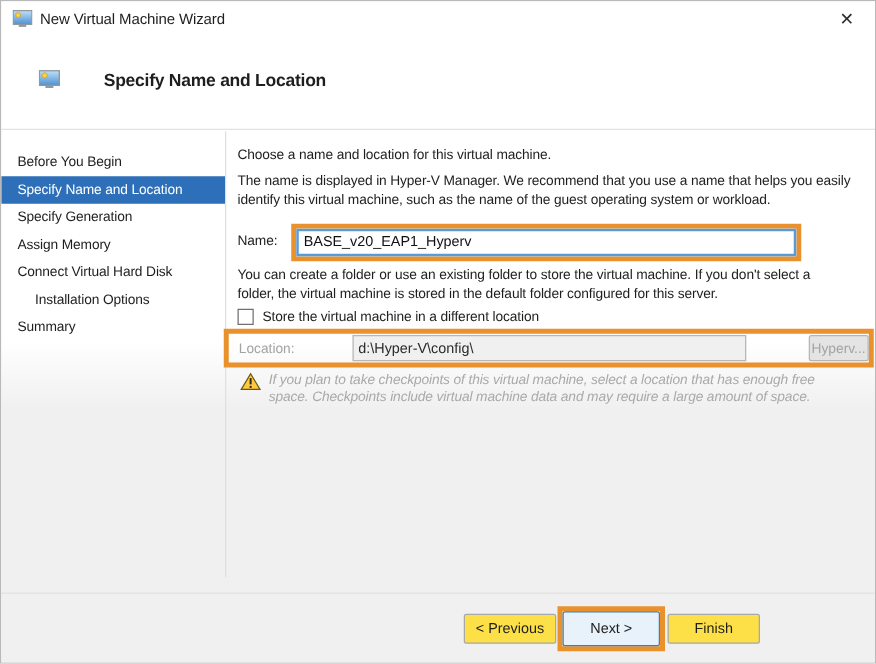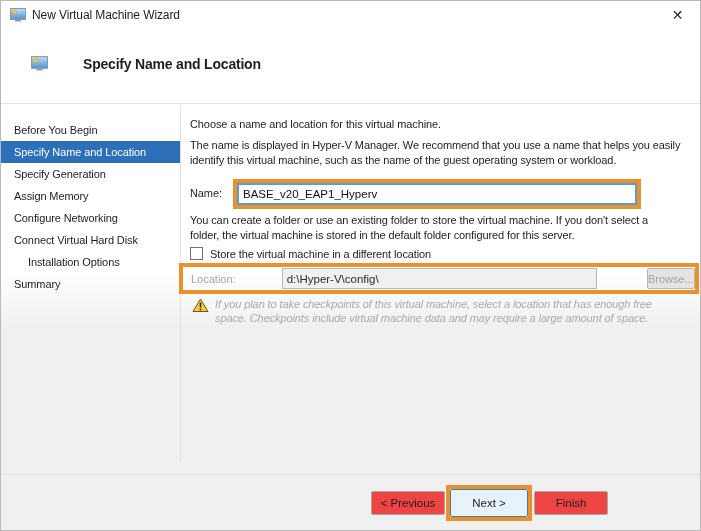--- a/index.html
+++ b/index.html
@@ -60,21 +60,21 @@
   .check-row { position: absolute; left: 8px; top: 142px; display: flex; align-items: flex-end; }
   .checkbox { width: 13px; height: 13px; border: 1px solid #707070; background: #fff; display: inline-block; }
   .check-row .clabel { margin-left: 7px; font-size: 11px; letter-spacing: -0.1px; white-space: nowrap; }
   
   .warn-icon { position: absolute; left: 10px; top: 193px; }
   .warn-text { position: absolute; left: 33px; top: 192px; font-size: 11px; letter-spacing: -0.1px; line-height: 14px; color: #a9a9a7; white-space: nowrap; font-style: italic; }
   
   .footer { position: absolute; left: 0; top: 473px; width: 100%; height: 56px; background: #f0f0f0; border-top: 1px solid #dfdfdf; }
   .btn {
     position: absolute; top: 16px; width: 74px; height: 24px;
-    background: #ef4444; border: 1px solid #a8a8a8; border-radius: 2px;
+    background: #fde047; border: 1px solid #a8a8a8; border-radius: 2px;
     font-family: "Liberation Sans", sans-serif; font-size: 11.5px; color: #1e1e1e;
   }
   .btn-previous { left: 370px; }
   .annot-next { left: 445px; top: 10px; width: 86px; height: 36px; padding: 0; }
   .btn-next {
     width: 100%; height: 100%; background: #e7f2fa; border: 1px solid #3c7fb1; border-radius: 2px;
     font-family: "Liberation Sans", sans-serif; font-size: 11.5px; color: #1e1e1e;
   }
   .btn-finish { left: 533px; }
   .btn-cancel { left: 624px; }
@@ -115,21 +115,20 @@
     <span class="htitle">Specify Name and Location</span>
   </div>
 
   <div class="middle">
 
     <div class="sidebar">
       <div class="nav-item">Before You Begin</div>
       <div class="nav-item active">Specify Name and Location</div>
       <div class="nav-item">Specify Generation</div>
       <div class="nav-item">Assign Memory</div>
-      <div class="nav-item">Configure Networking</div>
       <div class="nav-item">Connect Virtual Hard Disk</div>
       <div class="nav-item indent">Installation Options</div>
       <div class="nav-item">Summary</div>
     </div>
 
     <div class="content">
 
       <div class="ptext" style="left:8px; top:12px;">Choose a name and location for this virtual machine.</div>
 
       <div class="ptext" style="left:8px; top:33px;">
@@ -149,21 +148,21 @@
       </div>
 
       <div class="check-row">
         <span class="checkbox"></span>
         <span class="clabel">Store the virtual machine in a different location</span>
       </div>
 
       <div class="annot annot-location">
         <span class="loc-label">Location:</span>
         <input type="text" disabled="" value="d:\Hyper-V\config\" style="">
-        <button class="browse-btn" disabled="">Browse...</button>
+        <button class="browse-btn" disabled="">Hyperv...</button>
       </div>
 
       <span class="warn-icon">
         <svg width="17" height="15" viewBox="0 0 17 15">
           <path d="M8.5 1 L16 13.5 H1 Z" fill="#FFC83D" stroke="#6b5a12" stroke-width="1"></path>
           <rect x="7.7" y="4.5" width="1.6" height="5" fill="#2a2a2a"></rect>
           <rect x="7.7" y="10.7" width="1.6" height="1.6" fill="#2a2a2a"></rect>
         </svg>
       </span>
       <div class="warn-text">

